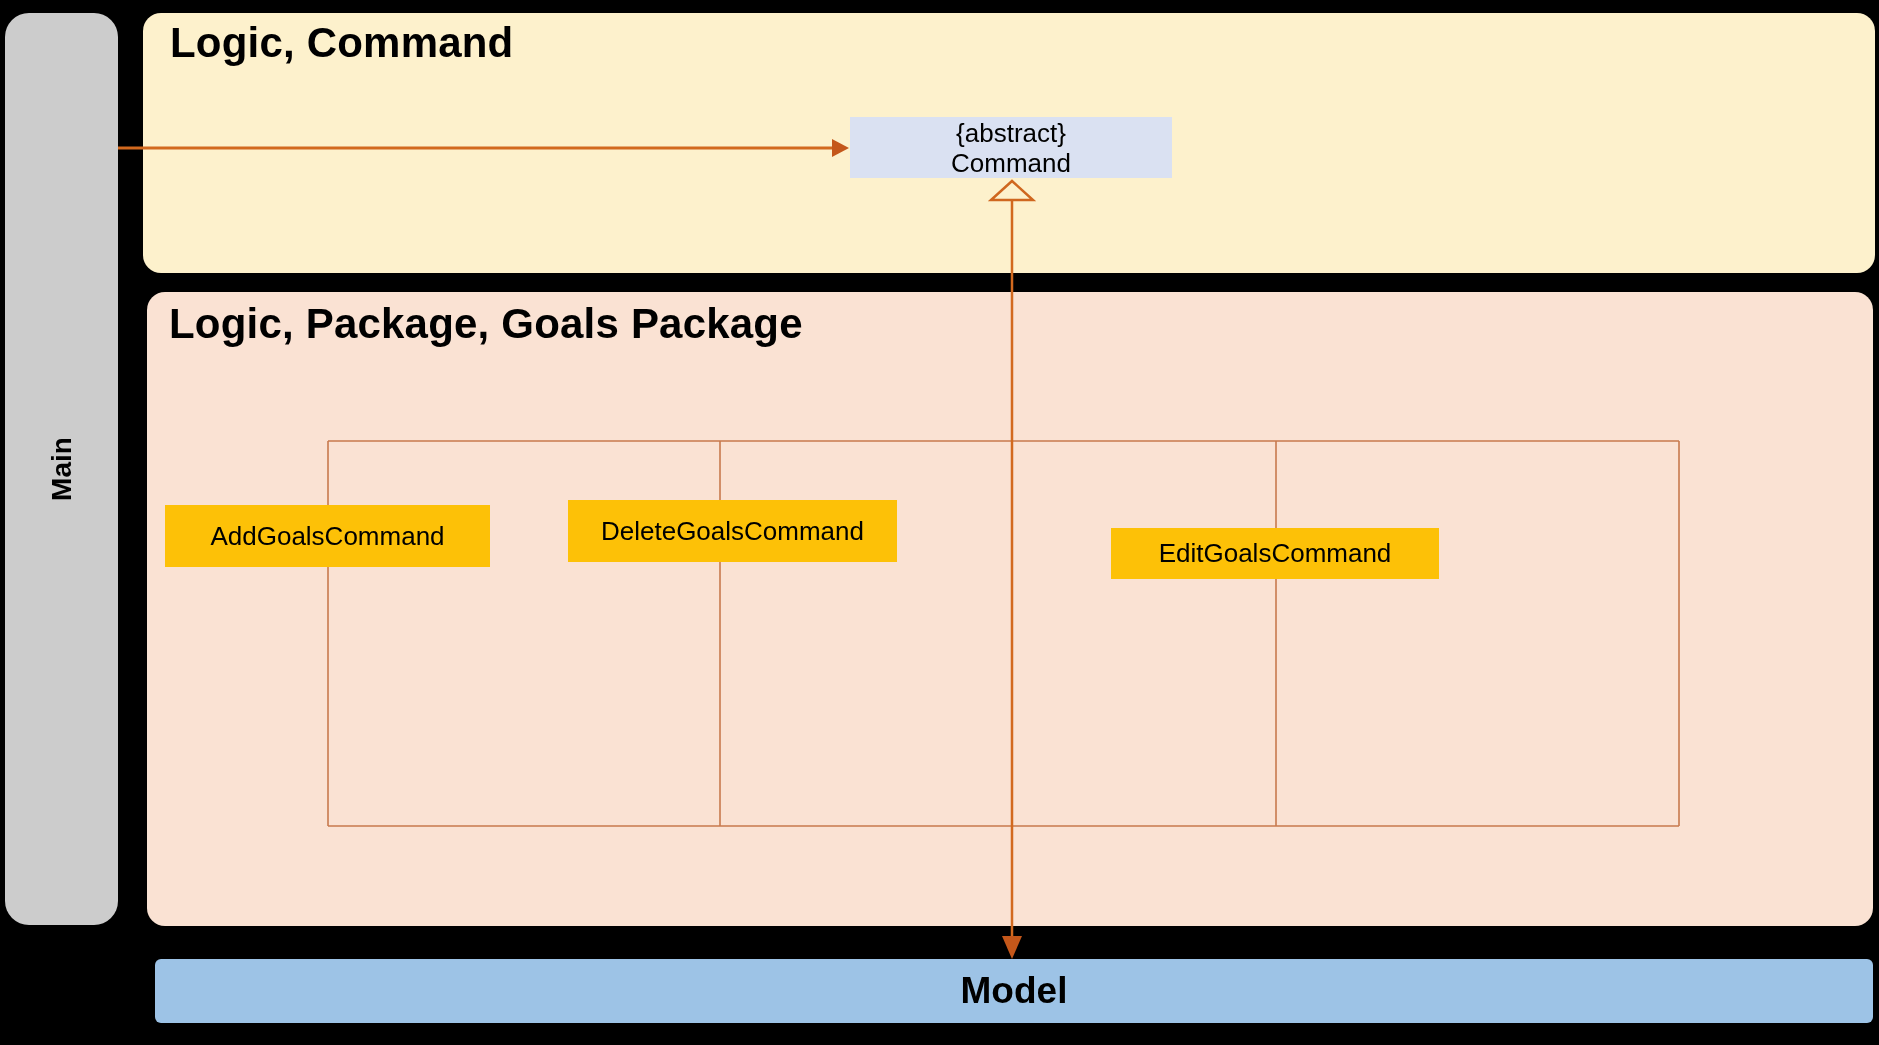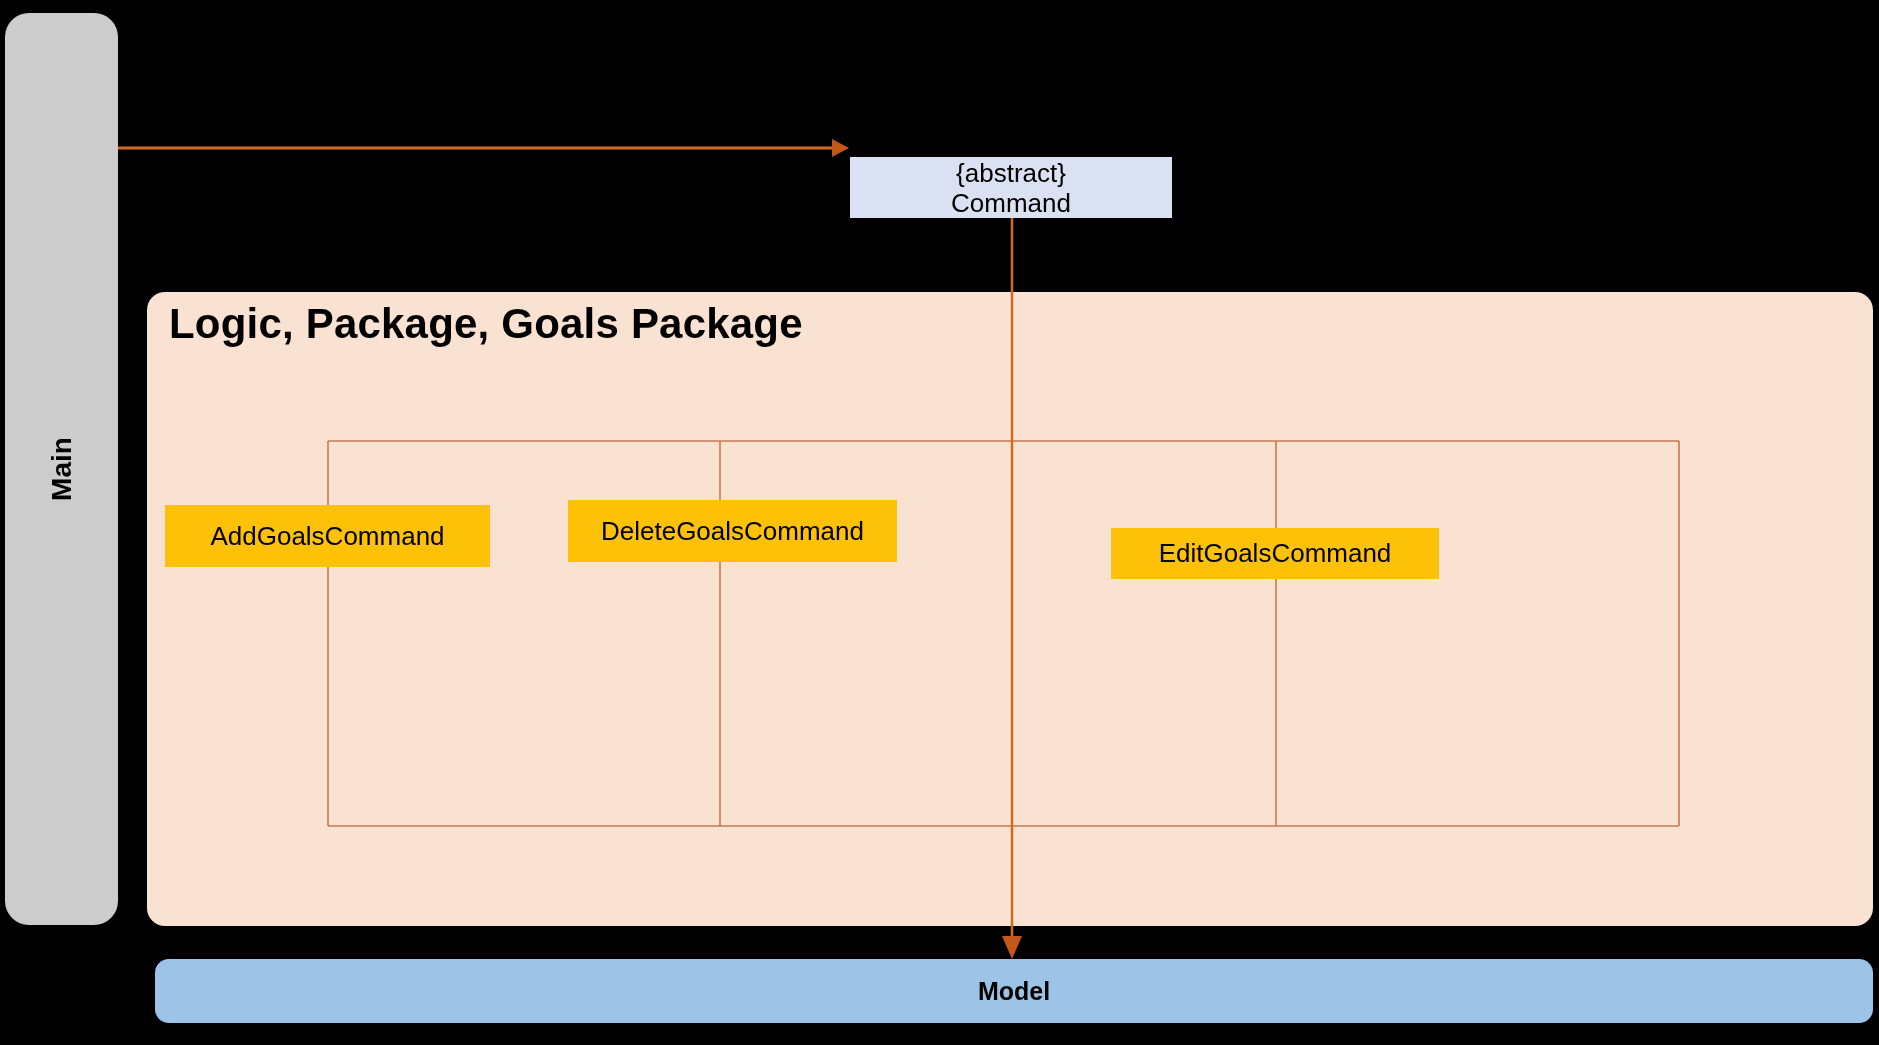--- a/index.html
+++ b/index.html
@@ -34,55 +34,58 @@
   .section-title{
     position:absolute;top:6px;left:27px;
     font-weight:bold;font-size:42px;letter-spacing:0.2px;
   }
   .section-peach .section-title{left:22px;top:8px;}
   
   .abstract-box{
     position:absolute;left:850px;top:117px;width:322px;height:61px;
     background:#dae1f2;
     display:flex;flex-direction:column;align-items:center;justify-content:center;
-    font-size:26px;line-height:30px;text-align:center;margin-top:40px;
+    font-size:26px;line-height:30px;text-align:center;
   }
   
   .goal-box{
     position:absolute;height:62px;background:#fdc107;
     display:flex;align-items:center;justify-content:center;
     font-size:26px;white-space:nowrap;
   }
   .goal-add{left:165px;top:505px;width:325px;}
   .goal-delete{left:568px;top:500px;width:329px;}
   .goal-edit{left:1111px;top:500px;width:328px;height:51px;margin-top:28px;}
   .goal-list{left:1514px;top:501px;width:329px;height:61px;}
   .goal-achieve{left:826px;top:609px;width:372px;height:61px;}
   
   .model-bar{
     position:absolute;left:155px;top:959px;width:1718px;height:64px;
-    background:#9dc3e6;border-radius:14px;
+    background:#9dc3e6;border-radius:6px;
     display:flex;align-items:center;justify-content:center;
-    font-weight:bold;font-size:25px;
+    font-weight:bold;font-size:37px;
   }
   
   .connectors{position:absolute;left:0;top:0;z-index:5;}
   .main-pill,.section{z-index:1;}
   .model-bar{z-index:1;}
   .abstract-box,.goal-box{z-index:10;}
 </style>
 </head>
 <body>
 
 <div class="stage">
 
   <div class="main-pill">
     <span class="main-label">Main</span>
   </div>
 
+  <div class="section section-yellow">
+    <div class="section-title">Logic, Command</div>
+  </div>
 
   <div class="section section-peach">
     <div class="section-title">Logic, Package, Goals Package</div>
   </div>
 
   <div class="model-bar">
     <span>Model</span>
   </div>
 
   <svg class="connectors" width="1879" height="1045" viewBox="0 0 1879 1045">

